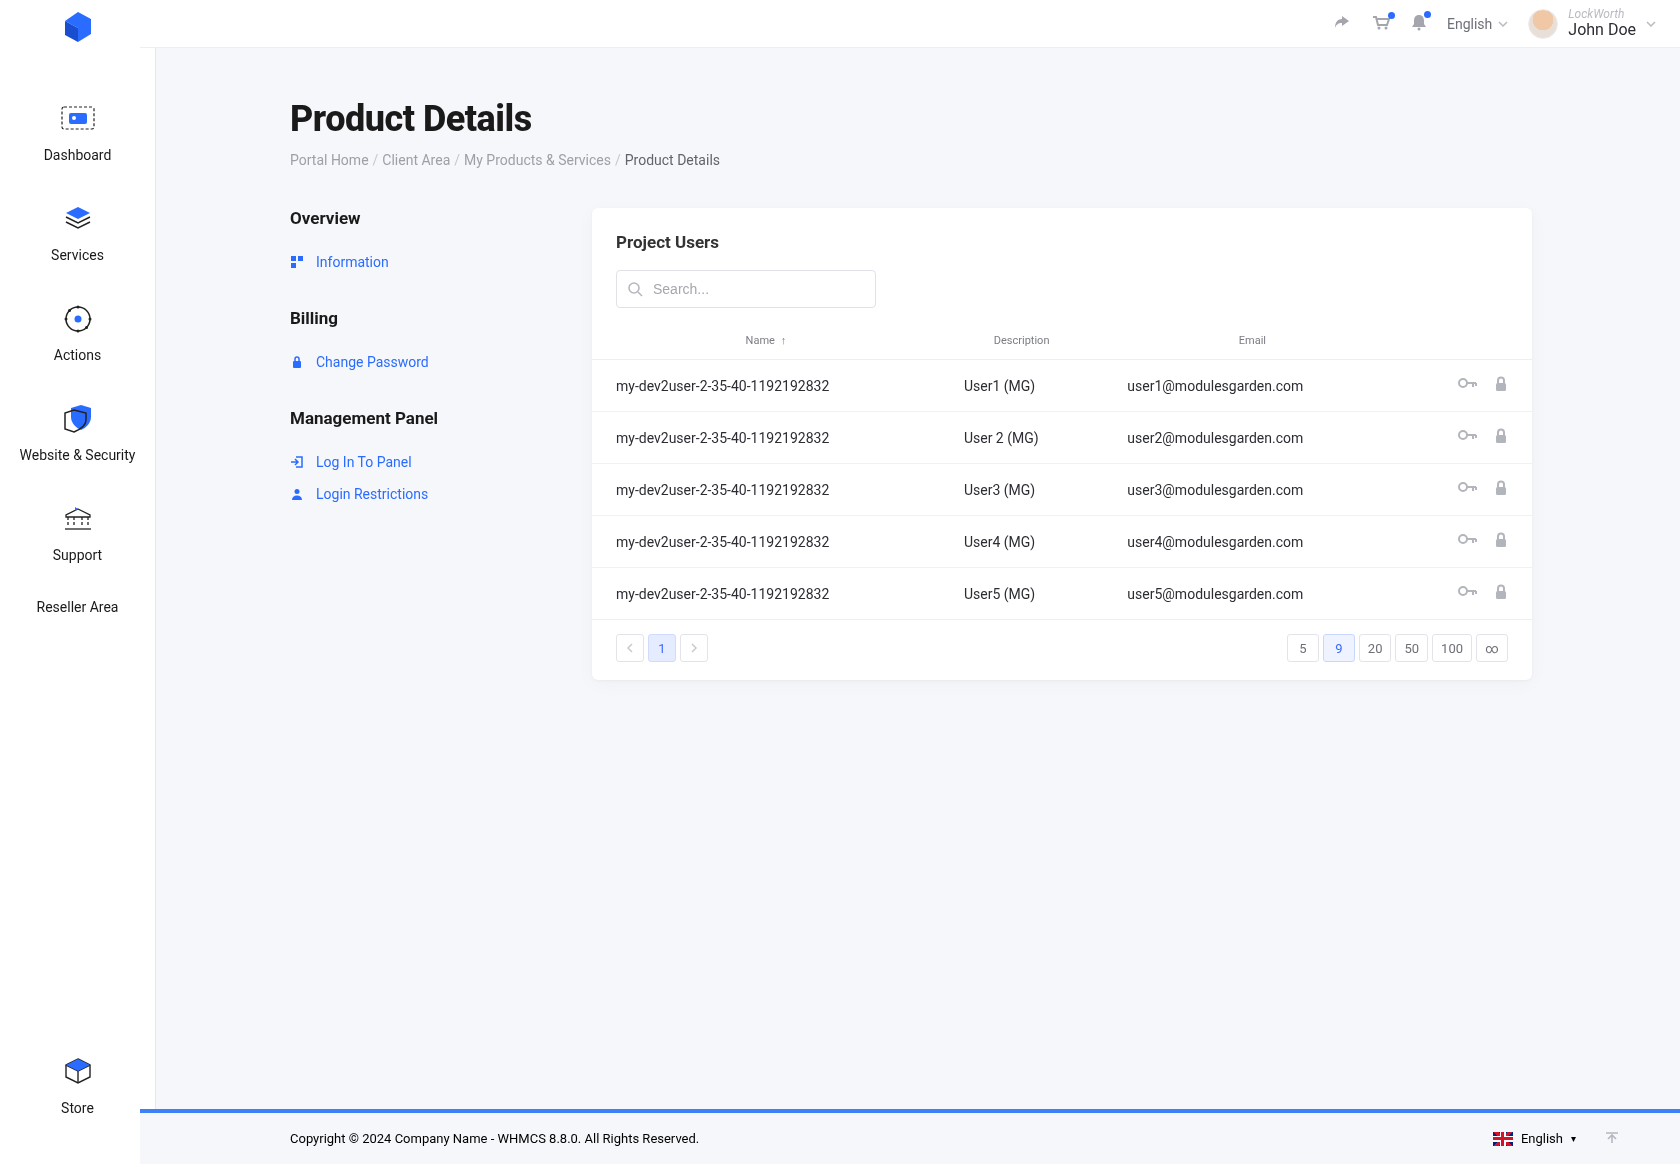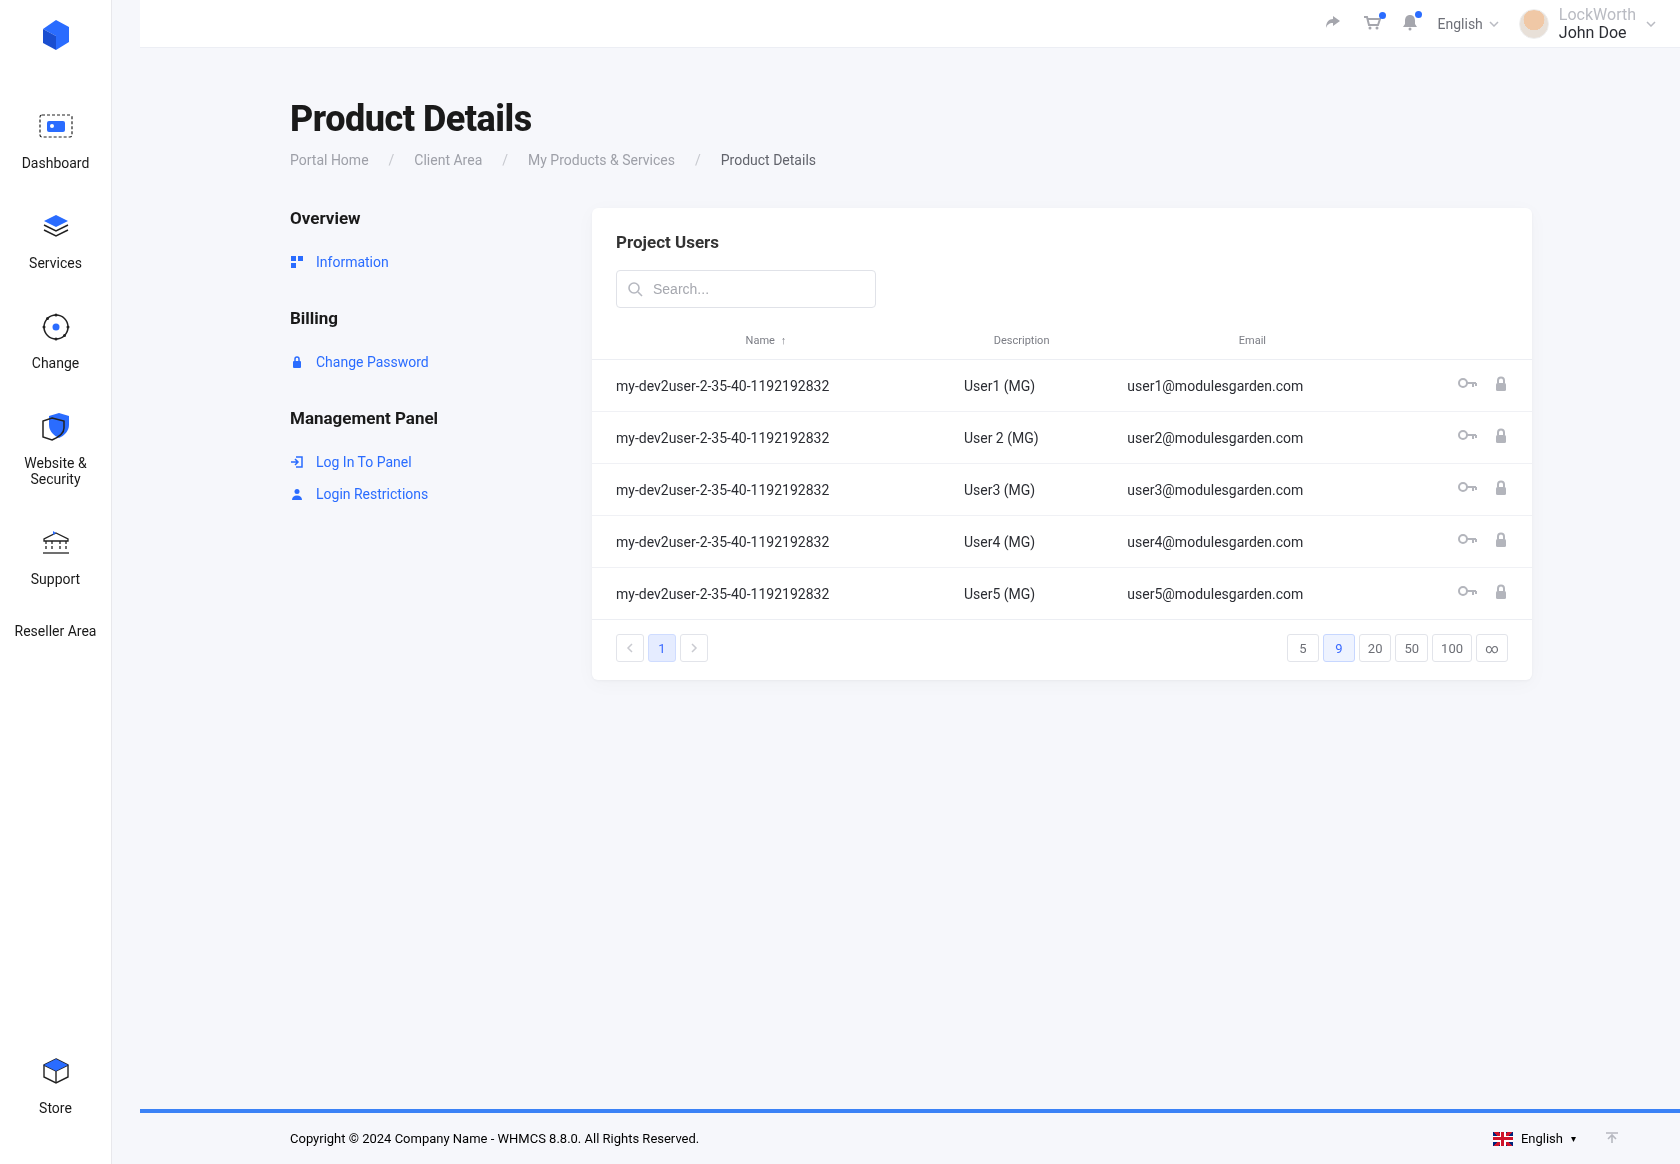--- a/index.html
+++ b/index.html
@@ -10,27 +10,27 @@
     font-size: 14px;
     width: 1680px;
     height: 1164px;
     overflow: hidden;
     position: relative;
   }
   
   .sidebar {
     position: absolute;
     left: 0; top: 0; bottom: 0;
-    width: 112px;
+    width: 156px;
     background: #fff;
     border-right: 1px solid #e8e8ec;
     display: flex;
     flex-direction: column;
     align-items: center;
-    padding-top: 18px;
+    padding-top: 10px;
   }
   .logo {
     margin-bottom: 30px;
   }
   .nav-items {
     display: flex;
     flex-direction: column;
     align-items: center;
     gap: 0;
     width: 100%;
@@ -86,40 +86,40 @@
   }
   .user-block {
     display: flex; align-items: center; gap: 10px; cursor: pointer;
   }
   .avatar {
     width: 30px; height: 30px; border-radius: 50%;
     background: radial-gradient(circle at 50% 35%, #f0c8a6 0%, #f0c8a6 45%, #e8e0d8 46%);
     border: 1px solid #eee;
   }
   .user-meta { display: flex; flex-direction: column; line-height: 1.1; }
-  .user-company { font-size: 16px; color: #b9bbc2; }
+  .user-company { font-size: 12px; color: #b9bbc2; font-style: italic; }
   .user-name { font-size: 16px; color: #2b2d33; }
   .chev-down { color: #b9bbc2; }
   
   .main {
     position: absolute;
     left: 140px; top: 48px; right: 0; bottom: 55px;
     padding: 50px 60px 30px 150px;
     overflow: auto;
   }
   .page-title {
     font-size: 36px;
     font-weight: 800;
     color: #1a1a1a;
     margin-bottom: 12px;
     letter-spacing: -0.5px;
   }
   .breadcrumb {
     color: #9ea0a8; font-size: 14px; margin-bottom: 40px;
-    display: flex; gap: 20px; flex-wrap: wrap;
+    display: flex; gap: 4px; flex-wrap: wrap;
   }
   .breadcrumb a { color: #9ea0a8; text-decoration: none; cursor: pointer; }
   .breadcrumb .sep { color: #c6c8ce; }
   .breadcrumb .current { color: #62646c; }
   .content-row { display: flex; gap: 22px; align-items: flex-start; }
   .side-panel { width: 280px; flex-shrink: 0; }
   .sp-section-title {
     font-weight: 700; font-size: 17px; color: #1a1a1a;
     margin-bottom: 18px; margin-top: 30px;
   }
@@ -265,21 +265,21 @@
           <circle cx="16" cy="16" r="12" fill="none" stroke="#222" stroke-width="1.5"></circle>
           <circle cx="16" cy="16" r="3.5" fill="#2a6cff"></circle>
           <circle cx="16" cy="4" r="1.5" fill="#222"></circle>
           <circle cx="16" cy="28" r="1.5" fill="#222"></circle>
           <circle cx="4" cy="16" r="1.5" fill="#222"></circle>
           <circle cx="28" cy="16" r="1.5" fill="#222"></circle>
           <circle cx="7.5" cy="7.5" r="1.5" fill="#222"></circle>
           <circle cx="24.5" cy="24.5" r="1.5" fill="#222"></circle>
         </svg>
       </div>
-      <span>Change</span>
+      <span>Actions</span>
     </div>
     <div class="nav-item">
       <div class="icon-wrap">
         <svg width="34" height="32" viewBox="0 0 34 32">
           <path d="M20 2 L30 5 L30 14 C30 20 25 25 20 27 C15 25 10 20 10 14 L10 5 Z" fill="#2a6cff"></path>
           <path d="M13 7 L25 10 L25 17 C25 22 20 26 13 29 L4 26 C4 22 4 14 4 10 Z" fill="none" stroke="#222" stroke-width="1.5"></path>
         </svg>
       </div>
       <span>Website &amp; Security</span>
     </div>

